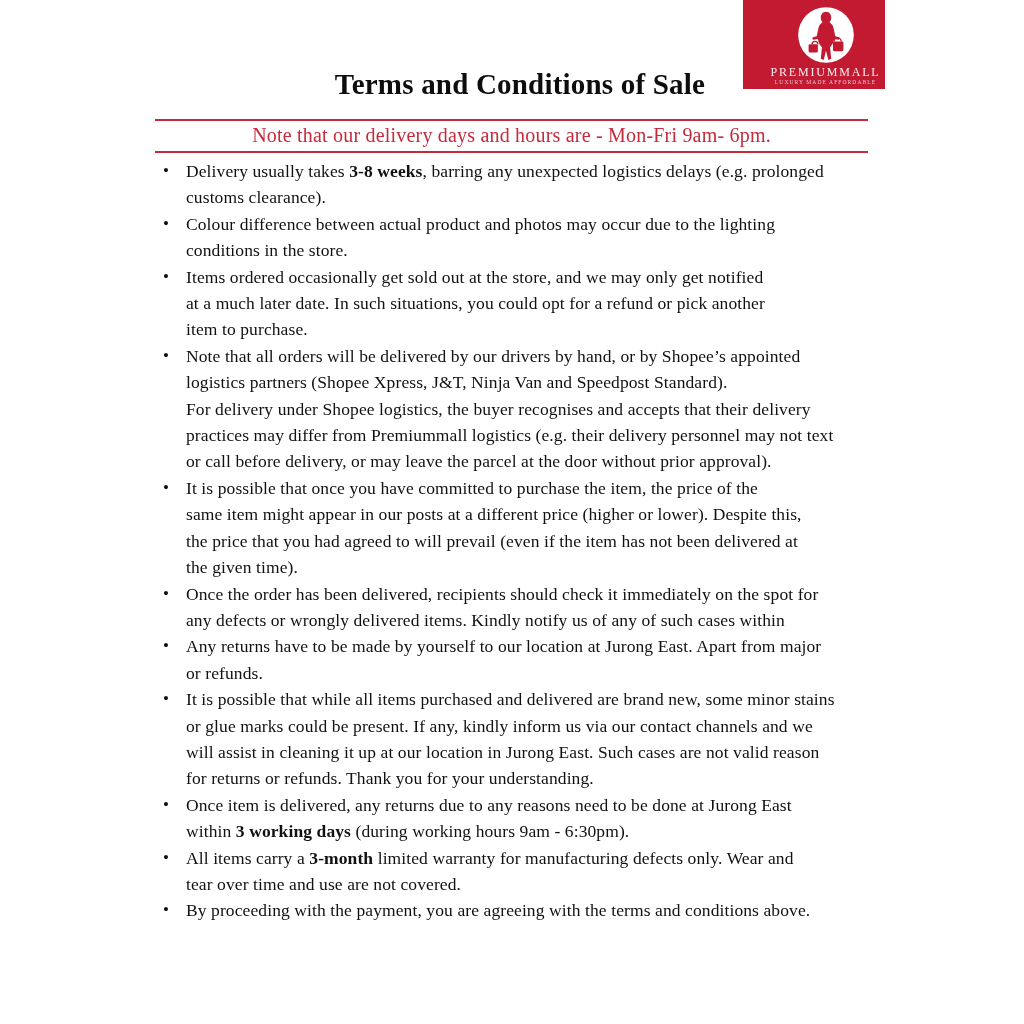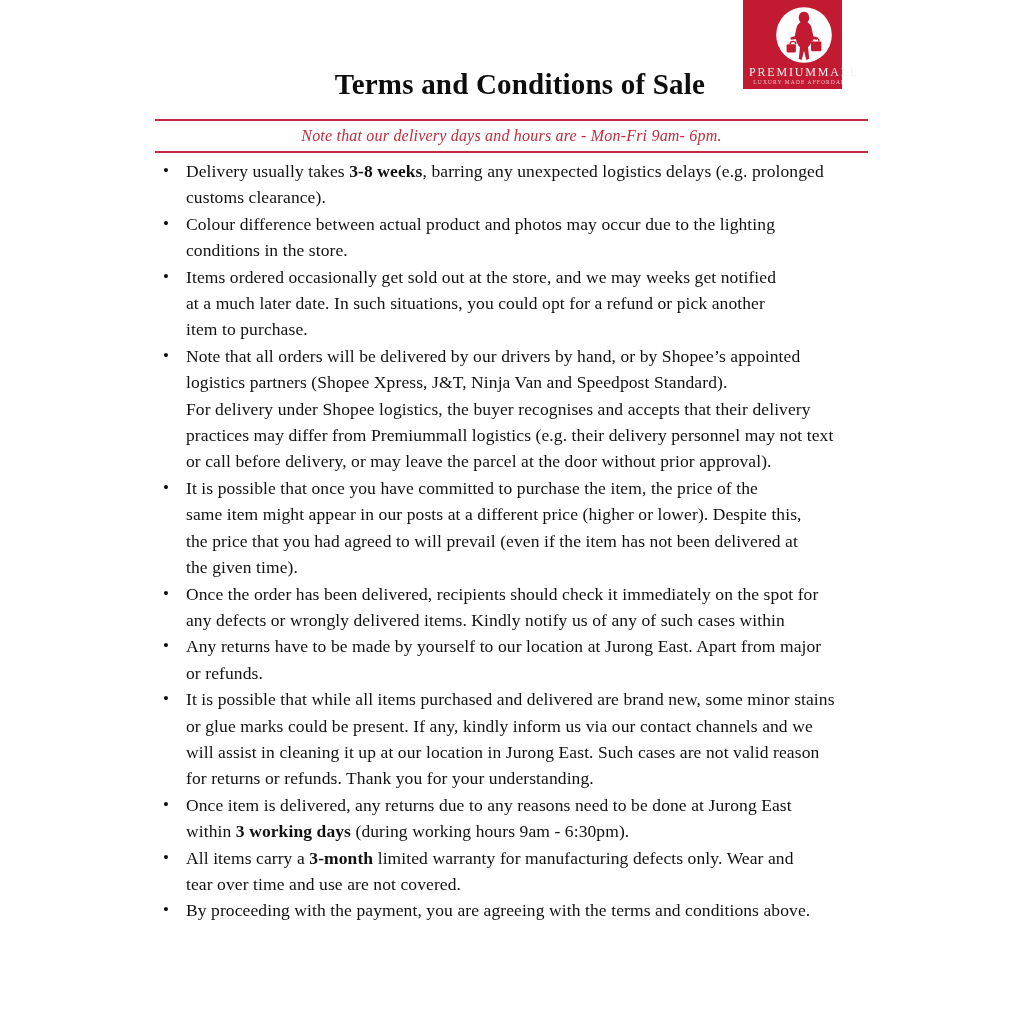--- a/index.html
+++ b/index.html
@@ -5,21 +5,21 @@
   :root{
     --accent-red:#C42B3C;
     --logo-red:#C21A31;
     --text-color:#111111;
   }
   *{box-sizing:border-box;margin:0;padding:0;}
   html,body{width:1024px;height:1024px;background:#ffffff;overflow:hidden;}
   body{font-family:"Liberation Serif", serif;color:var(--text-color);position:relative;}
 
   .logo{
-    position:absolute;left:743px;top:0;width:99px;height:89px;
+    position:absolute;left:743px;top:0;width:142px;height:89px;
     background:var(--logo-red);
     display:flex;flex-direction:column;align-items:center;padding-left:23px;
   }
   .logo-mark{margin-top:6px;width:58px;height:58px;display:block;}
   .logo-name{
     color:#F7EFF0;font-size:12px;letter-spacing:1.8px;line-height:12px;
     margin-top:2px;white-space:nowrap;
   }
   .logo-tagline{
     color:rgba(255,255,255,0.72);font-size:5.5px;letter-spacing:1.1px;
@@ -33,21 +33,21 @@
   }
 
   .note-box{
     position:absolute;left:155px;top:119px;width:713px;
     border-top:2px solid var(--accent-red);
     border-bottom:2px solid var(--accent-red);
     padding:4px 0 5px 0;
     text-align:center;
   }
   .note-text{
-    color:var(--accent-red);font-style:italic;font-size:16px;line-height:21px;
+    color:var(--accent-red);font-size:20px;line-height:21px;
     letter-spacing:0.2px;
   }
 
   .terms-list{
     position:absolute;left:161px;top:158px;width:712px;
     list-style:none;
   }
   .terms-list li{
     position:relative;padding-left:25px;
   }
@@ -91,21 +91,21 @@
         <div class="tline"><span>Delivery usually takes </span><b>3-8 weeks</b><span>, barring any unexpected logistics delays (e.g. prolonged</span></div>
         <div class="tline"><span>customs clearance).</span></div>
       </li>
       <li>
         <span class="bullet-dot">•</span>
         <div class="tline"><span>Colour difference between actual product and photos may occur due to the lighting</span></div>
         <div class="tline"><span>conditions in the store.</span></div>
       </li>
       <li>
         <span class="bullet-dot">•</span>
-        <div class="tline"><span>Items ordered occasionally get sold out at the store, and we may weeks get notified</span></div>
+        <div class="tline"><span>Items ordered occasionally get sold out at the store, and we may only get notified</span></div>
         <div class="tline"><span>at a much later date. In such situations, you could opt for a refund or pick another</span></div>
         <div class="tline"><span>item to purchase.</span></div>
       </li>
       <li>
         <span class="bullet-dot">•</span>
         <div class="tline"><span>Note that all orders will be delivered by our drivers by hand, or by Shopee’s appointed</span></div>
         <div class="tline"><span>logistics partners (Shopee Xpress, J&amp;T, Ninja Van and Speedpost Standard).</span></div>
         <div class="tline"><span>For delivery under Shopee logistics, the buyer recognises and accepts that their delivery</span></div>
         <div class="tline"><span>practices may differ from Premiummall logistics (e.g. their delivery personnel may not text</span></div>
         <div class="tline"><span>or call before delivery, or may leave the parcel at the door without prior approval).</span></div>

